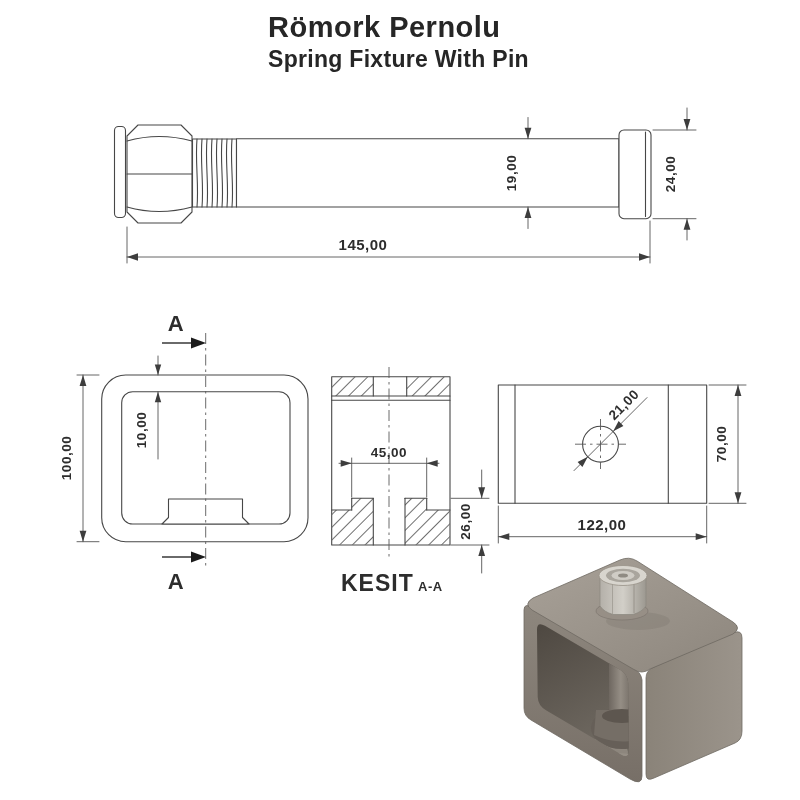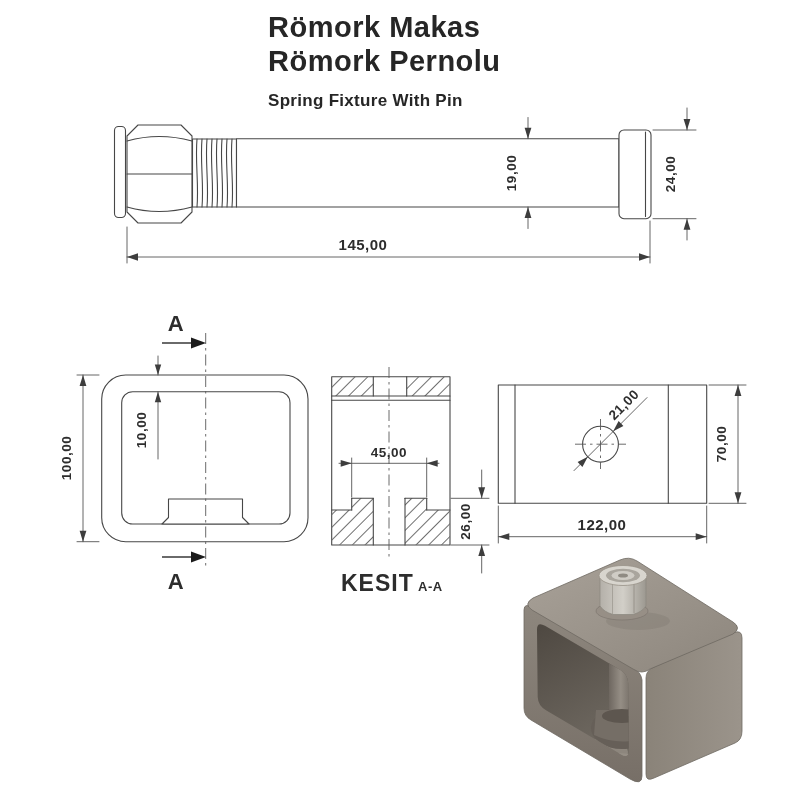--- a/index.html
+++ b/index.html
@@ -1,40 +1,39 @@
 <!DOCTYPE html>
 <html><head>
 <meta charset="utf-8">
 <style>
   html,body{margin:0;padding:0;background:#ffffff;width:800px;height:800px;overflow:hidden;}
   #canvas{position:relative;width:800px;height:800px;background:#fff;font-family:"Liberation Sans",sans-serif;}
   .title-block{position:absolute;left:268px;top:10px;color:#262626;line-height:1.18;}
   .title-block .t1,.title-block .t2{font-size:29px;font-weight:bold;letter-spacing:.5px;}
-  .title-block .t3{font-size:17px;font-weight:bold;letter-spacing:.3px;margin-top:13px;}
+  .title-block .t3{font-size:23px;font-weight:bold;letter-spacing:.3px;margin-top:2px;}
   svg{position:absolute;left:0;top:0;}
   svg text{fill:#2d2d2d;font-family:"Liberation Sans",sans-serif;font-size:13.5px;font-weight:bold;letter-spacing:.5px;}
   svg text.big{font-size:15px;}
   svg text.marker{font-size:22px;}
   svg text.kesit{font-size:23px;letter-spacing:1px;}
   svg text.kesit-sub{font-size:13px;}
   .oline{stroke:#474747;stroke-width:1.1;fill:none;stroke-linejoin:round;stroke-linecap:round;}
   .ofill{stroke:#474747;stroke-width:1.1;fill:#ffffff;stroke-linejoin:round;}
   .dim{stroke:#555555;stroke-width:0.9;fill:none;stroke-linecap:round;}
   .arr{fill:#3d3d3d;stroke:none;}
   .cl{stroke:#5a5a5a;stroke-width:0.9;fill:none;stroke-dasharray:11 4 2.5 4;}
   .secarrow{fill:#1c1c1c;stroke:none;}
   .secline{stroke:#2a2a2a;stroke-width:1.4;fill:none;}
 </style>
 </head>
 <body>
 
 <div id="canvas">
 
   <div class="title-block">
-    <div class="t1">Römork Makas</div>
     <div class="t2">Römork Pernolu</div>
     <div class="t3">Spring Fixture With Pin</div>
   </div>
 
   <svg width="800" height="800" viewBox="0 0 800 800">
     <defs>
       <pattern id="hatch" width="9" height="9" patternUnits="userSpaceOnUse" patternTransform="rotate(45)">
         <line x1="4.5" y1="0" x2="4.5" y2="9" stroke="#6f6f6f" stroke-width="1"></line>
       </pattern>
       <linearGradient id="gTop" x1="0" y1="0" x2="1" y2="1">

